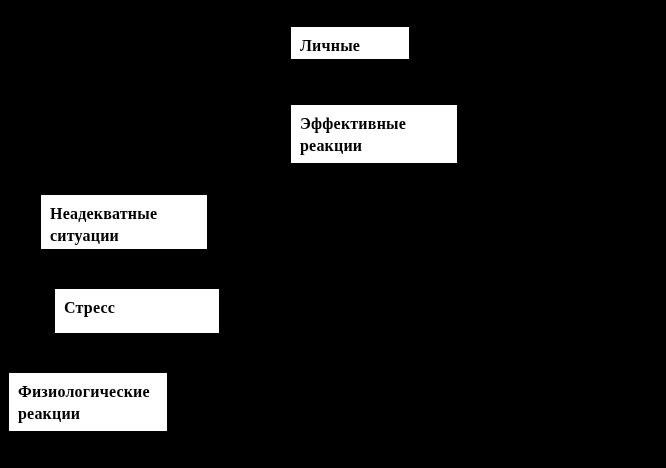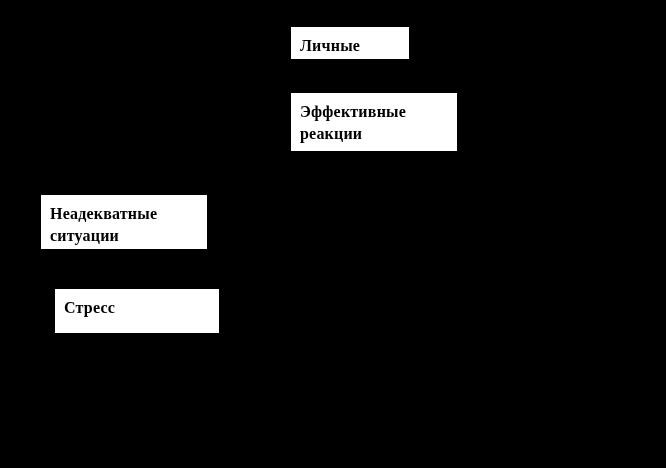--- a/index.html
+++ b/index.html
@@ -35,27 +35,30 @@
 </head>
 <body>
 
 <div id="canvas">
 
   <div class="node" style="left:290px; top:26px; width:120px; height:34px;">
     <span>Личные</span>
   </div>
 
 
-  <div class="node" style="left:290px; top:92px; width:168px; height:60px;">
+  <div class="node" style="left:290px; top:104px; width:168px; height:60px;">
     <span>Эффективные реакции</span>
   </div>
 
 
   <div class="node" style="left:40px; top:194px; width:168px; height:56px;">
     <span>Неадекватные ситуации</span>
   </div>
 
   <div class="node" style="left:54px; top:288px; width:166px; height:46px;">
     <span>Стресс</span>
   </div>
 
+  <div class="node" style="left:8px; top:372px; width:160px; height:60px;">
+    <span>Физиологические реакции</span>
+  </div>
 
 </div>
 
 </body></html>

